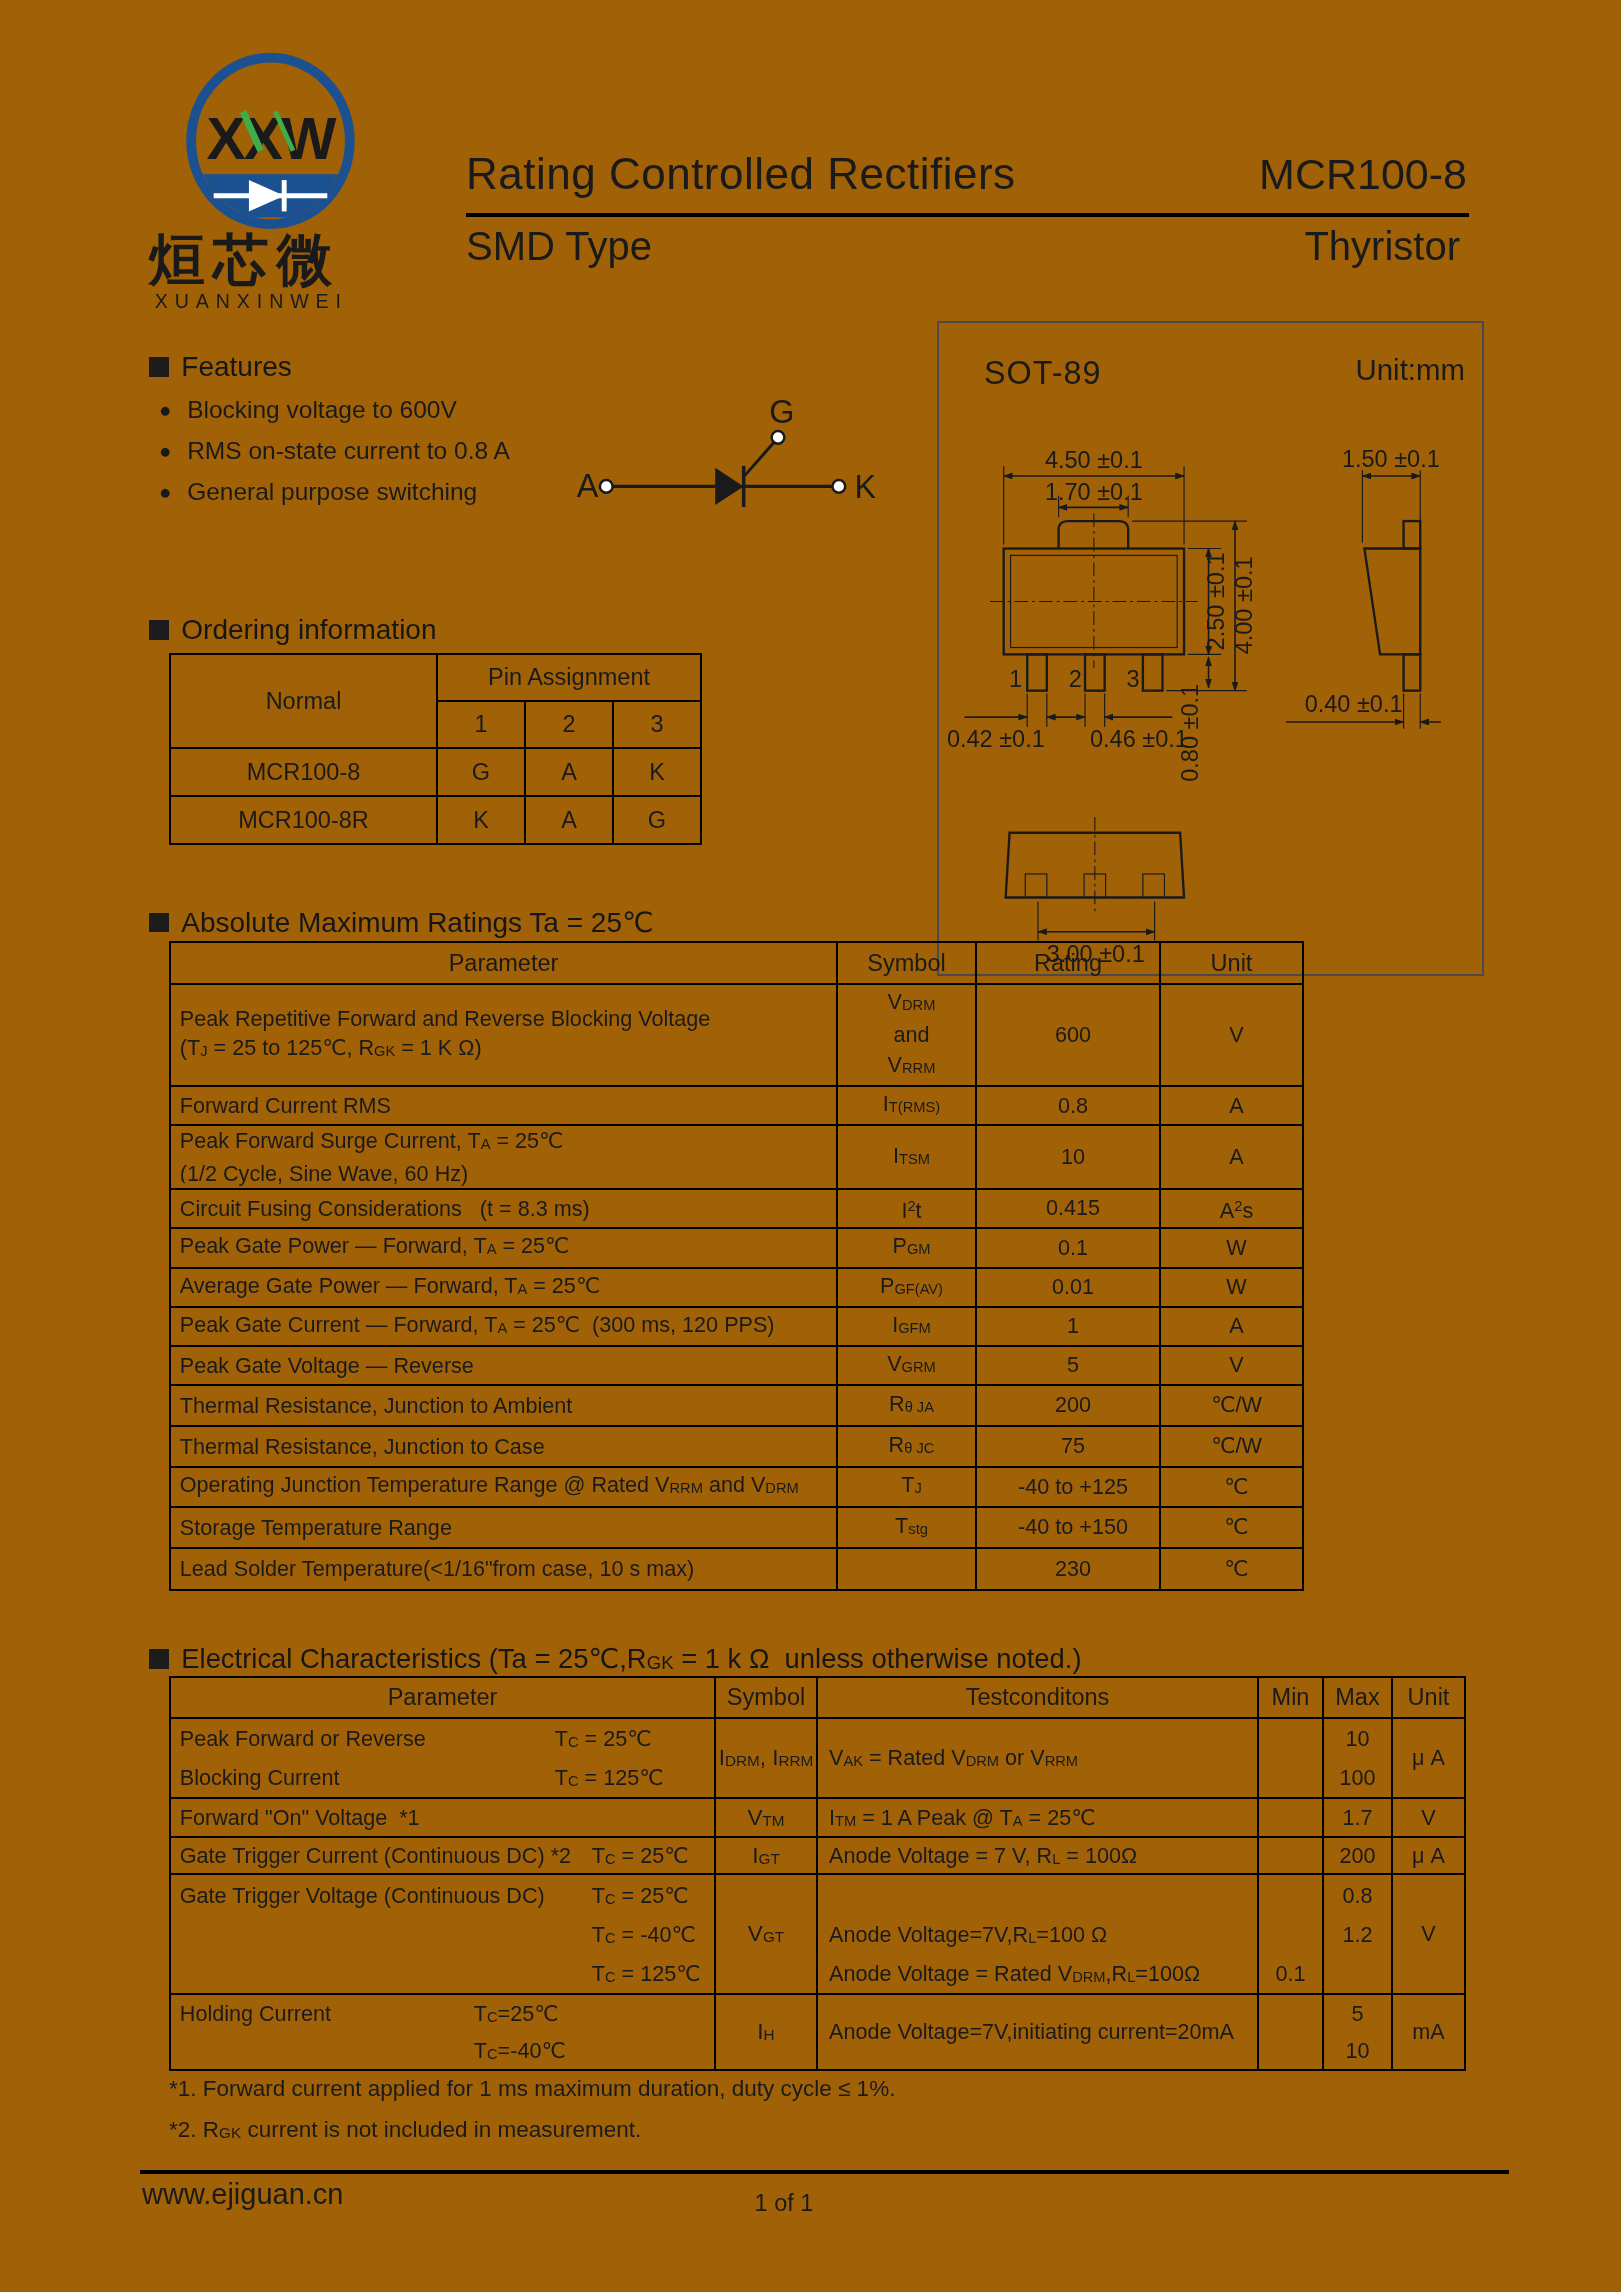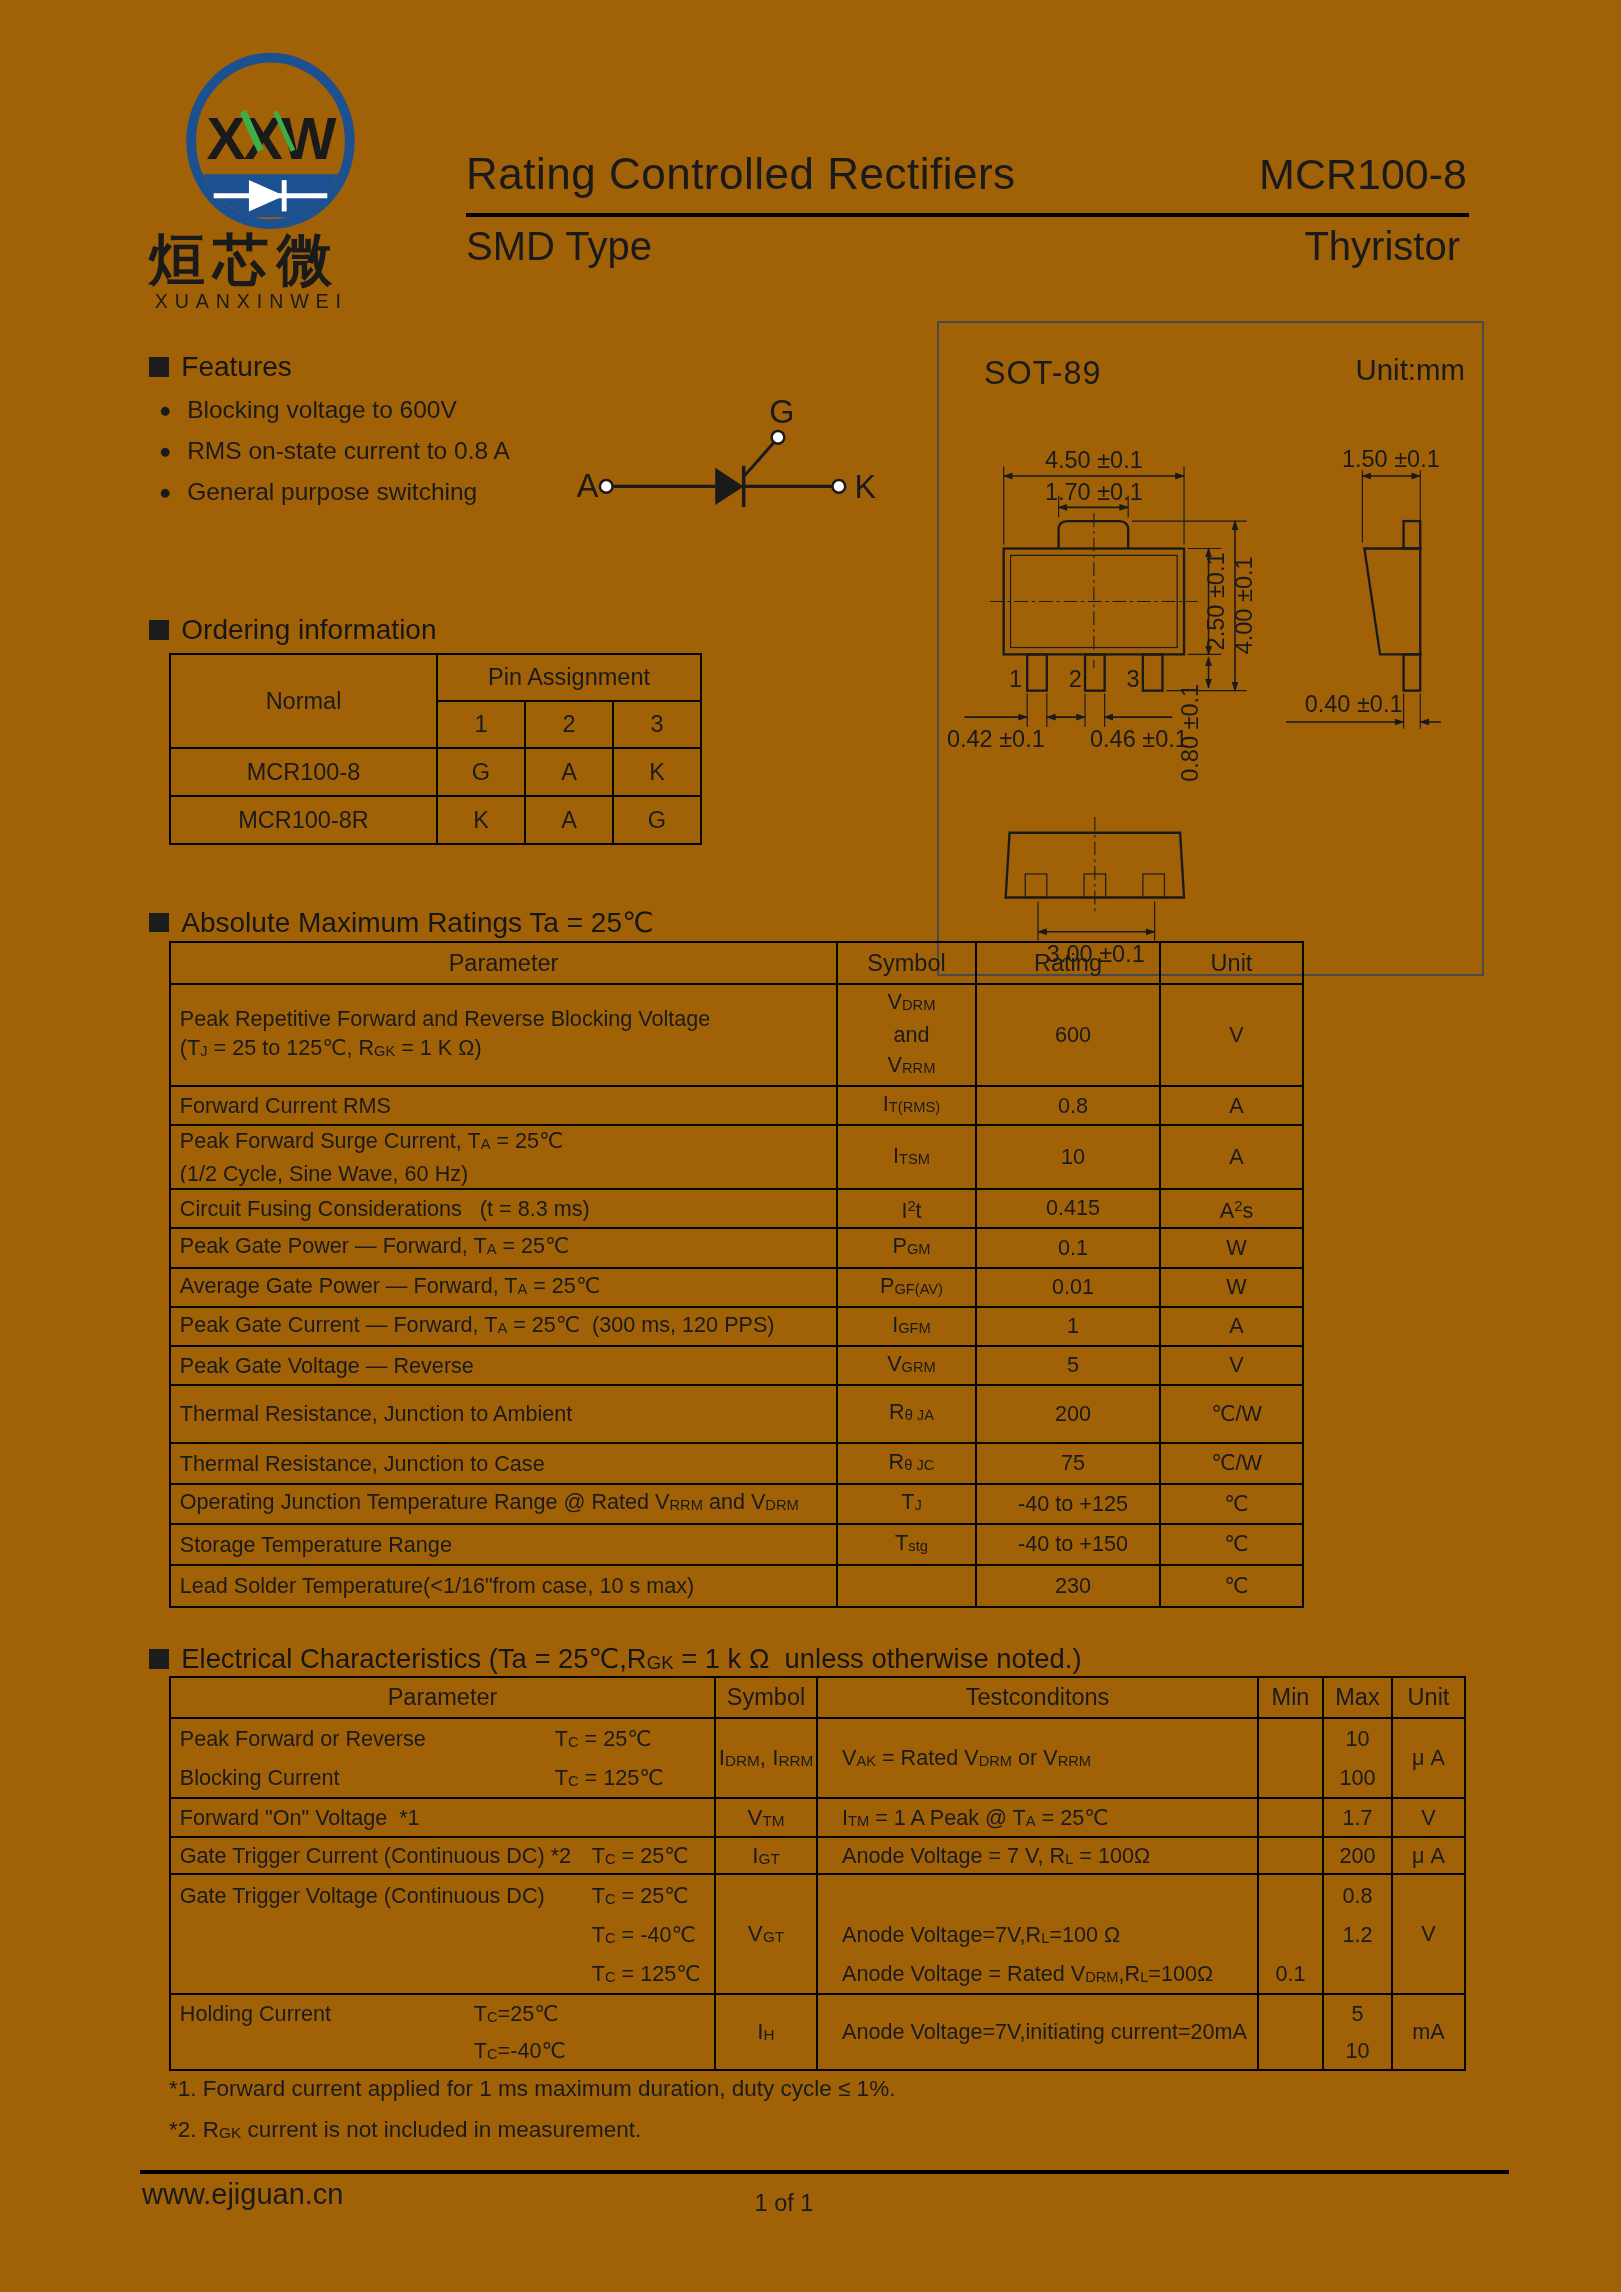--- a/index.html
+++ b/index.html
@@ -26,21 +26,21 @@
   .dtab{border:2.9px solid #000;}
   .dtab td,.dtab th{border:2px solid #000;font-weight:400;padding:0;overflow:hidden;}
   .ord td,.ord th{font-size:23.5px;text-align:center;vertical-align:middle;}
   .amr td{font-size:21.6px;vertical-align:middle;padding-left:10px;}
   .amr td.param{text-align:left;padding-left:8.8px;line-height:29px;border-radius:28px;}
   .amr td.cen{text-align:center;line-height:30px;}
   .amr th{font-size:23.5px;text-align:center;}
   .elec th{font-size:23.5px;text-align:center;}
   .elec td{font-size:21.6px;vertical-align:middle;}
   .elec td.param{text-align:left;padding-left:8.8px;}
-  .elec td.cond{text-align:left;padding-left:24px;}
+  .elec td.cond{text-align:left;padding-left:11px;}
   .elec td.cen{text-align:center;}
   .pl{position:relative;}
   .ln40{height:39px;line-height:39px;}
   .ln38{height:37px;line-height:37px;}
   .cx{position:absolute;top:0;}
   .cxa{left:375px;}
   .cxb{left:412px;}
   .cxc{left:294px;}
   .note{font-size:22.5px;}
   
@@ -290,21 +290,21 @@
       <td class="cen">I<span class="sb">GFM</span></td>
       <td class="cen">1</td>
       <td class="cen">A</td>
     </tr>
     <tr style="height:39px">
       <td class="param">Peak Gate Voltage — Reverse</td>
       <td class="cen">V<span class="sb">GRM</span></td>
       <td class="cen">5</td>
       <td class="cen">V</td>
     </tr>
-    <tr style="height:58px">
+    <tr style="height:41px">
       <td class="param">Thermal Resistance, Junction to Ambient</td>
       <td class="cen">R<span class="sb">θ JA</span></td>
       <td class="cen">200</td>
       <td class="cen">℃/W</td>
     </tr>
     <tr style="height:41px">
       <td class="param">Thermal Resistance, Junction to Case</td>
       <td class="cen">R<span class="sb">θ JC</span></td>
       <td class="cen">75</td>
       <td class="cen">℃/W</td>

